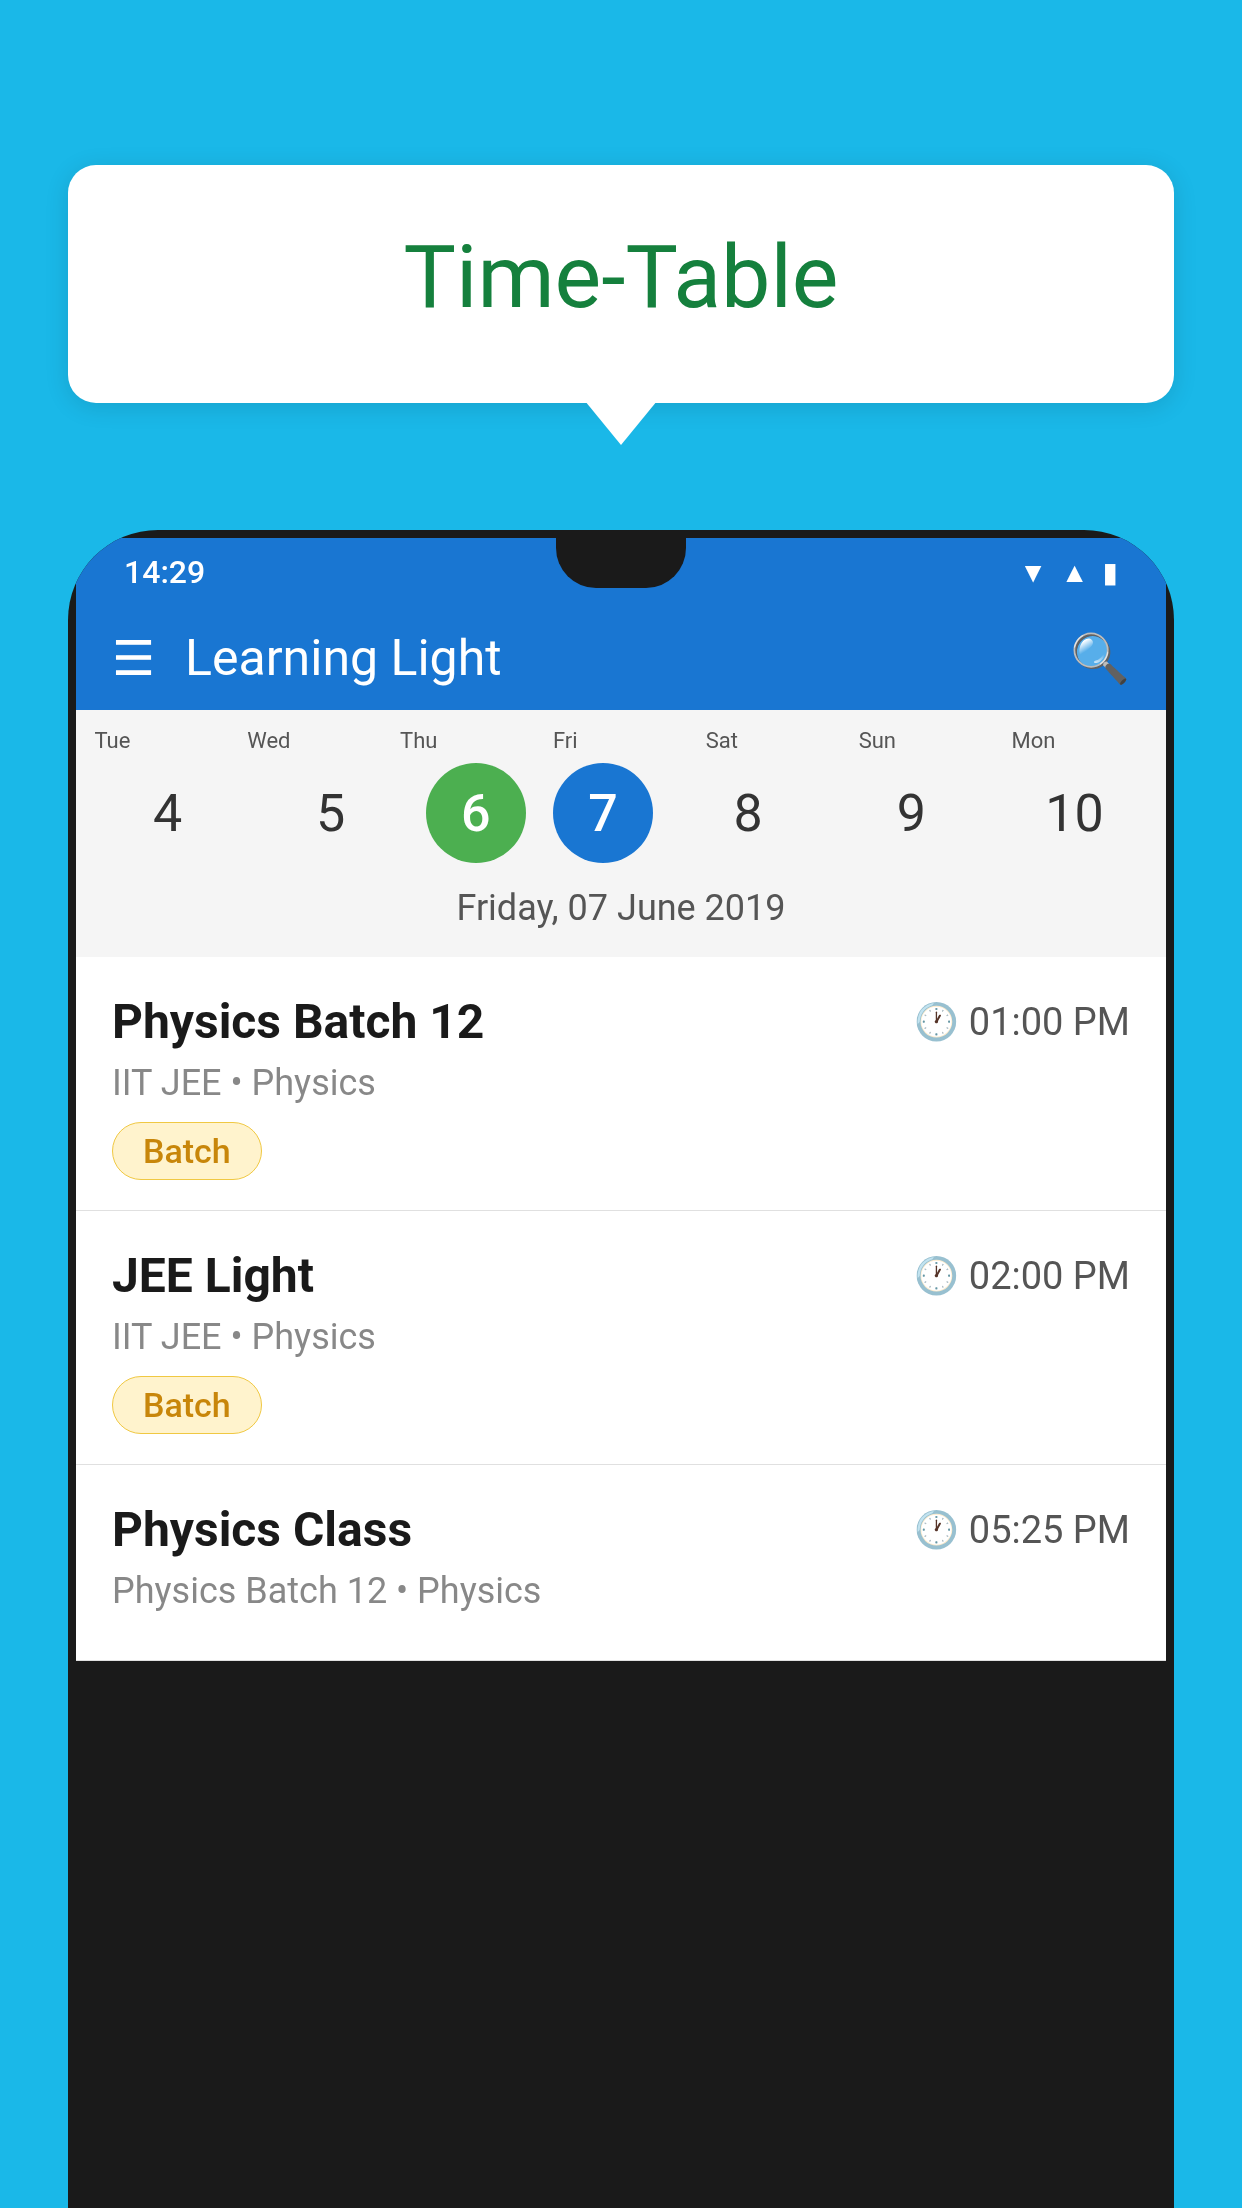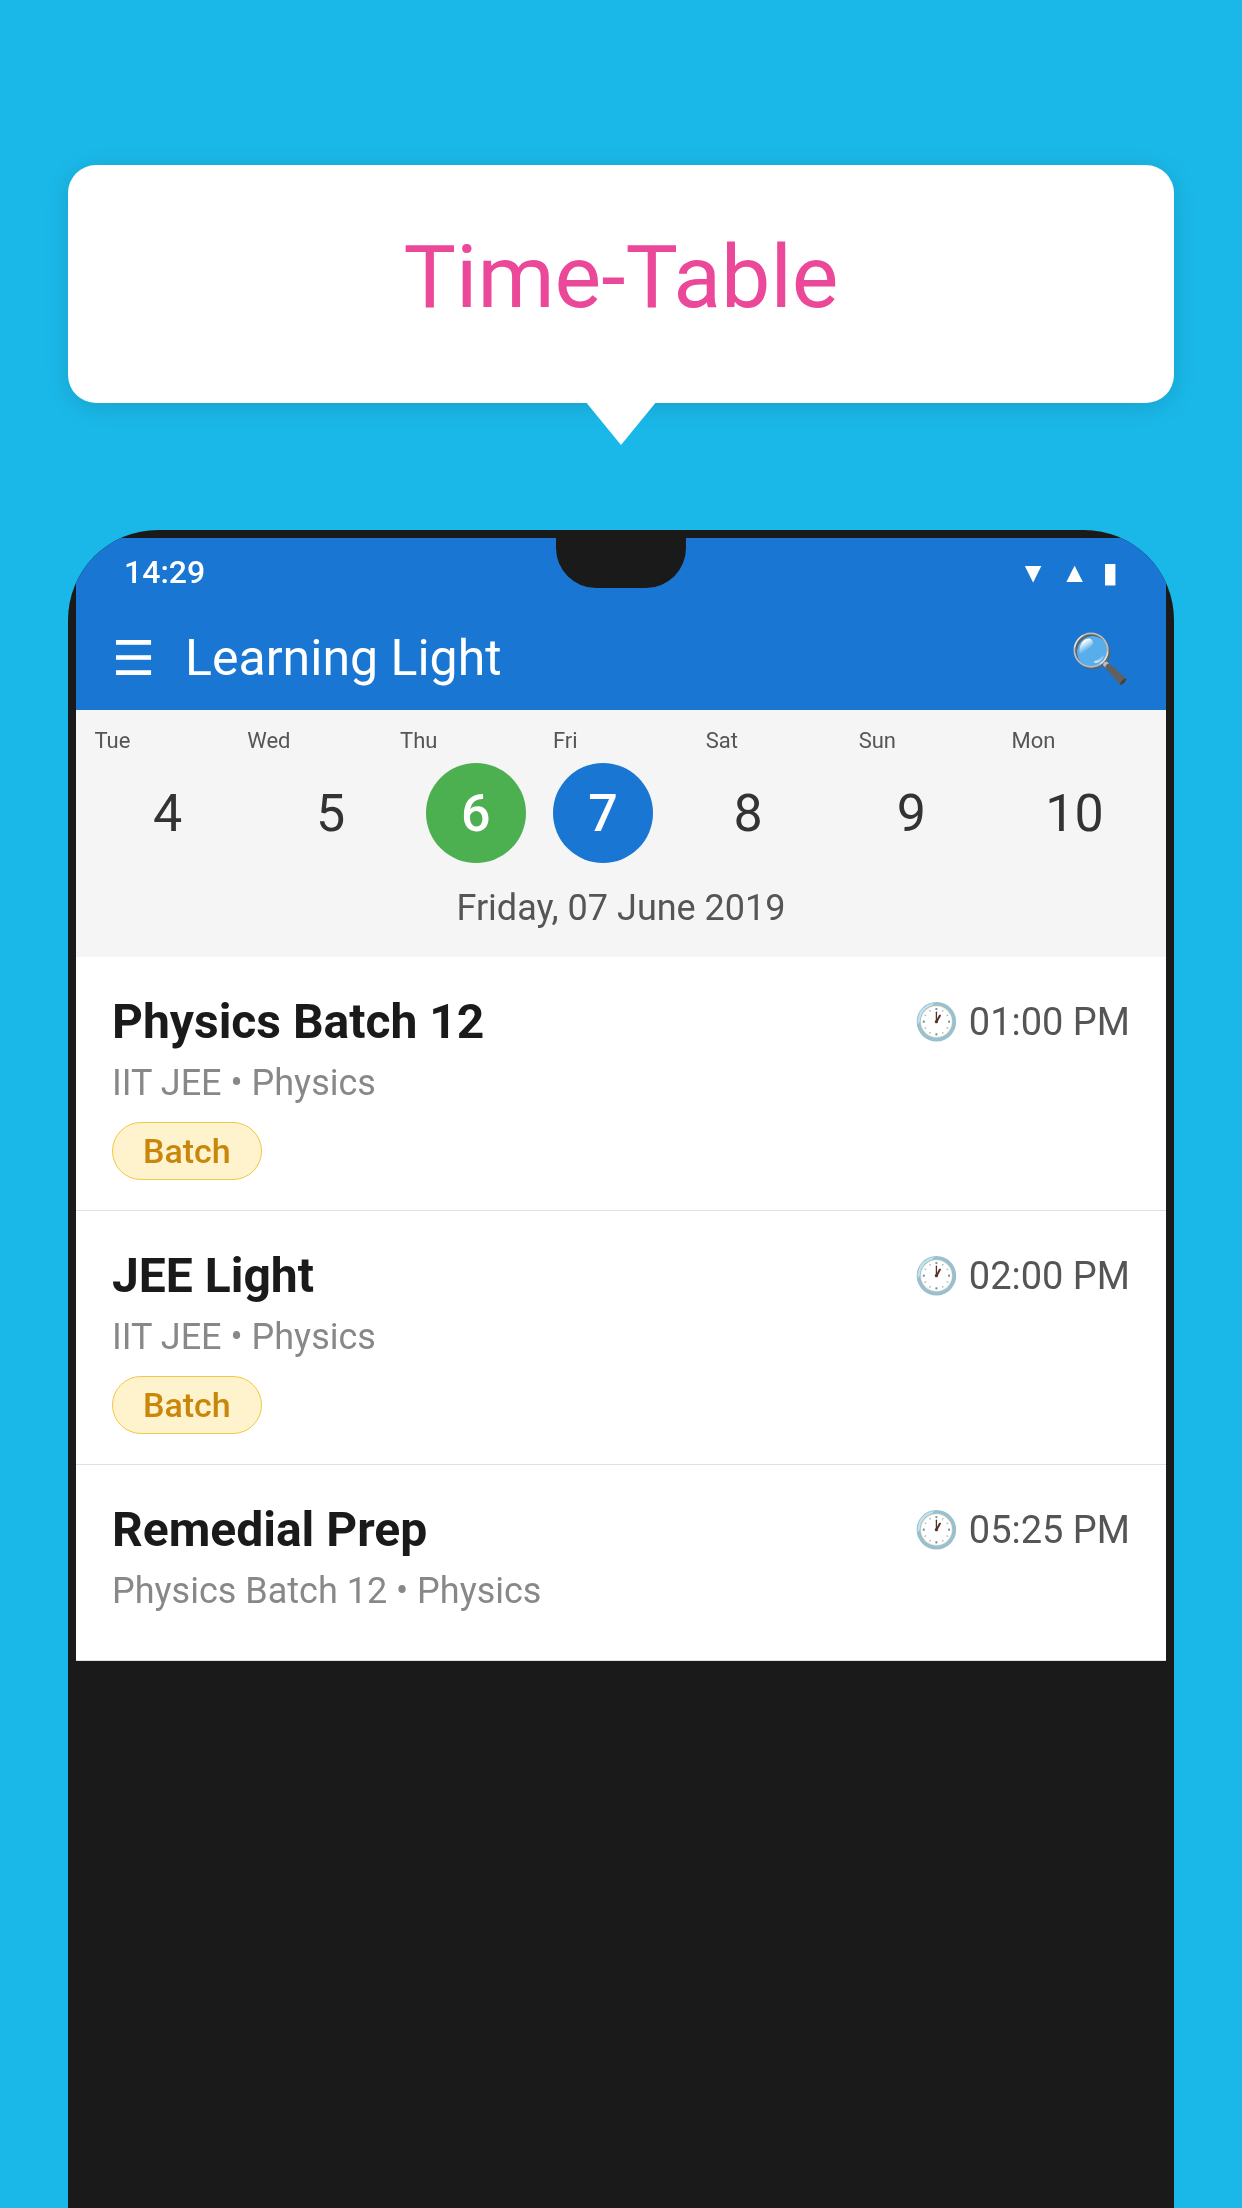--- a/index.html
+++ b/index.html
@@ -36,21 +36,21 @@
       width: 0;
       height: 0;
       border-left: 36px solid transparent;
       border-right: 36px solid transparent;
       border-top: 44px solid #ffffff;
     }
 
     .tooltip-title {
       font-size: 88px;
       font-weight: 400;
-      color: #ec4899;
+      color: #15803d;
       margin-bottom: 20px;
     }
 
     .tooltip-subtitle {
       font-size: 42px;
       color: #999999;
       font-weight: 400;
     }
 
     
@@ -326,21 +326,21 @@
           <span class="clock-icon-small">🕐</span>
           <span>02:00 PM</span>
         </div>
       </div>
       <div class="schedule-item-meta">IIT JEE • Physics</div>
       <span class="batch-badge">Batch</span>
     </div>
 
     <div class="schedule-item">
       <div class="schedule-item-header">
-        <span class="schedule-item-name">Remedial Prep</span>
+        <span class="schedule-item-name">Physics Class</span>
         <div class="schedule-item-time">
           <span class="clock-icon-small">🕐</span>
           <span>05:25 PM</span>
         </div>
       </div>
       <div class="schedule-item-meta">Physics Batch 12 • Physics</div>
     </div>
 
   </div>
 </div>

